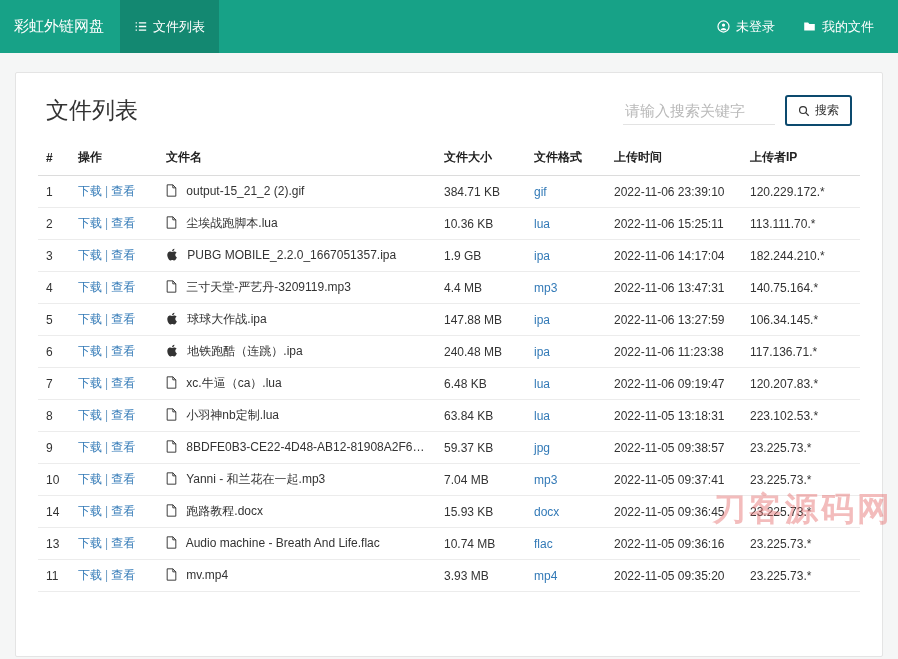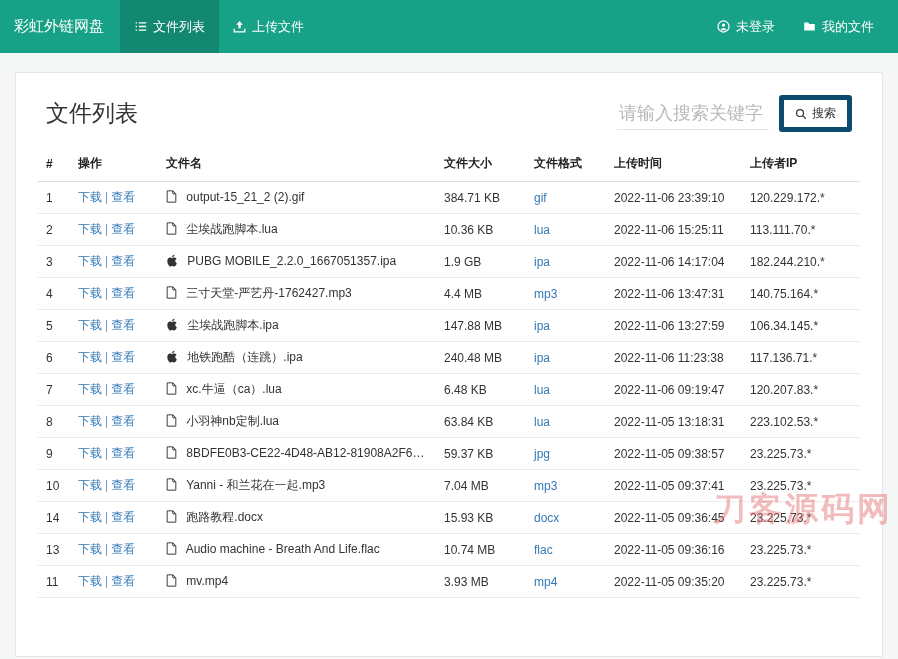--- a/index.html
+++ b/index.html
@@ -23,26 +23,26 @@
   .card {
     position:relative; margin:19px 15px 0; background:#fff;
     border:1px solid #e4e4e4; border-radius:2px;
     padding:16px 22px 18px; height:585px;
   }
   .card-head { display:flex; justify-content:space-between; align-items:center; padding:6px 8px 2px; }
   .page-title { font-size:23px; color:#333; }
   .search-wrap { display:flex; align-items:center; gap:10px; }
   .search-input {
     border:none; border-bottom:1px solid #e3e3e3; width:152px;
-    font-size:18px; padding:5px 2px; outline:none; color:#333; background:transparent;
+    font-size:15px; padding:5px 2px; outline:none; color:#333; background:transparent;
   }
   .search-input::placeholder { color:#b9b9b9; }
   .search-btn {
     display:inline-flex; align-items:center; gap:5px;
-    border:5px solid #0c4a6e; border-radius:3px; background:#fff;
+    border:2px solid #0c4a6e; border-radius:3px; background:#fff;
     color:#333; font-size:12px; padding:5px 11px; cursor:pointer;
   }
 
   
   table { width:100%; border-collapse:collapse; margin-top:12px; font-size:12px; color:#333; table-layout:fixed; }
   th { text-align:left; font-weight:bold; padding:9px 8px; border-bottom:1px solid #dcdcdc; font-size:12px; color:#222; }
   td { padding:7px 8px; border-bottom:1px solid #ececec; overflow:hidden; white-space:nowrap; text-overflow:ellipsis; }
   .lnk { color:#337ab7; text-decoration:none; cursor:pointer; }
   .sep { color:#6f9ec4; margin:0 3px; }
   .ficon { display:inline-block; vertical-align:-2px; margin-right:6px; color:#333; }
@@ -63,29 +63,20 @@
 
   <div class="nav-item active">
     <span class="nicon">
       <svg width="13" height="13" viewBox="0 0 16 16">
           <path d="M2 3.5h1.6M6 3.5h9M2 8h1.6M6 8h9M2 12.5h1.6M6 12.5h9" stroke="currentColor" stroke-width="1.7" fill="none"></path>
         </svg>
     </span>
     <span>文件列表</span>
   </div>
 
-  <div class="nav-item">
-    <span class="nicon">
-      <svg width="13" height="13" viewBox="0 0 16 16">
-          <path d="M8 1.2 12 5.8H9.5v4.2h-3V5.8H4z" fill="currentColor"></path>
-          <path d="M1.5 10.8v3.7h13v-3.7" fill="none" stroke="currentColor" stroke-width="1.6"></path>
-        </svg>
-    </span>
-    <span>上传文件</span>
-  </div>
 
   <div class="nav-right">
     <div class="nav-item">
       <span class="nicon">
         <svg width="13" height="13" viewBox="0 0 16 16">
             <circle cx="8" cy="8" r="6.8" fill="none" stroke="currentColor" stroke-width="1.5"></circle>
             <circle cx="8" cy="6.2" r="2" fill="currentColor"></circle>
             <path d="M4.2 12.5c.9-1.9 2.2-2.7 3.8-2.7s2.9.8 3.8 2.7z" fill="currentColor"></path>
           </svg>
       </span>
@@ -213,42 +204,42 @@
       <a href="#" class="lnk">下载</a><span class="sep">|</span><a href="#" class="lnk">查看</a>
     </td>
     <td>
       <span class="ficon">
         <svg width="11" height="13" viewBox="0 0 14 16">
                 <path d="M1.5 .8h7.2L12.5 4.6v10.6h-11z" fill="none" stroke="currentColor" stroke-width="1.2"></path>
                 <path d="M8.7 .8v3.8h3.8" fill="none" stroke="currentColor" stroke-width="1.2"></path>
               </svg>
       </span>
       
-      <span class="fname">三寸天堂-严艺丹-1762427.mp3</span>
+      <span class="fname">三寸天堂-严艺丹-3209119.mp3</span>
     </td>
     <td>4.4 MB</td>
     <td>
       <a href="#" class="lnk">mp3</a>
     </td>
     <td>2022-11-06 13:47:31</td>
     <td>140.75.164.*</td>
   </tr>
         <tr>
     <td>5</td>
     <td>
       <a href="#" class="lnk">下载</a><span class="sep">|</span><a href="#" class="lnk">查看</a>
     </td>
     <td>
       
       <span class="ficon">
         <svg width="12" height="13" viewBox="0 0 17 20">
                 <path fill="currentColor" d="M13.55 10.62c-.03-2.3 1.88-3.4 1.96-3.45-1.07-1.56-2.73-1.78-3.32-1.8-1.41-.14-2.76.83-3.47.83-.71 0-1.82-.81-3-.79C4.2 5.43 2.78 6.29 2 7.66c-1.6 2.77-.41 6.87 1.15 9.12.76 1.1 1.67 2.34 2.86 2.29 1.15-.05 1.58-.74 2.97-.74s1.78.74 2.99.72c1.24-.02 2.02-1.12 2.78-2.22.87-1.28 1.23-2.52 1.25-2.58-.03-.01-2.4-.92-2.45-3.63zM11.26 3.88c.63-.77 1.06-1.84.94-2.9-.91.04-2.01.61-2.66 1.37-.58.68-1.1 1.77-.96 2.81 1.01.08 2.05-.52 2.68-1.28z"></path>
               </svg>
       </span>
-      <span class="fname">尘埃战跑脚本.ipa</span>
+      <span class="fname">球球大作战.ipa</span>
     </td>
     <td>147.88 MB</td>
     <td>
       <a href="#" class="lnk">ipa</a>
     </td>
     <td>2022-11-06 13:27:59</td>
     <td>106.34.145.*</td>
   </tr>
         <tr>
     <td>6</td>

